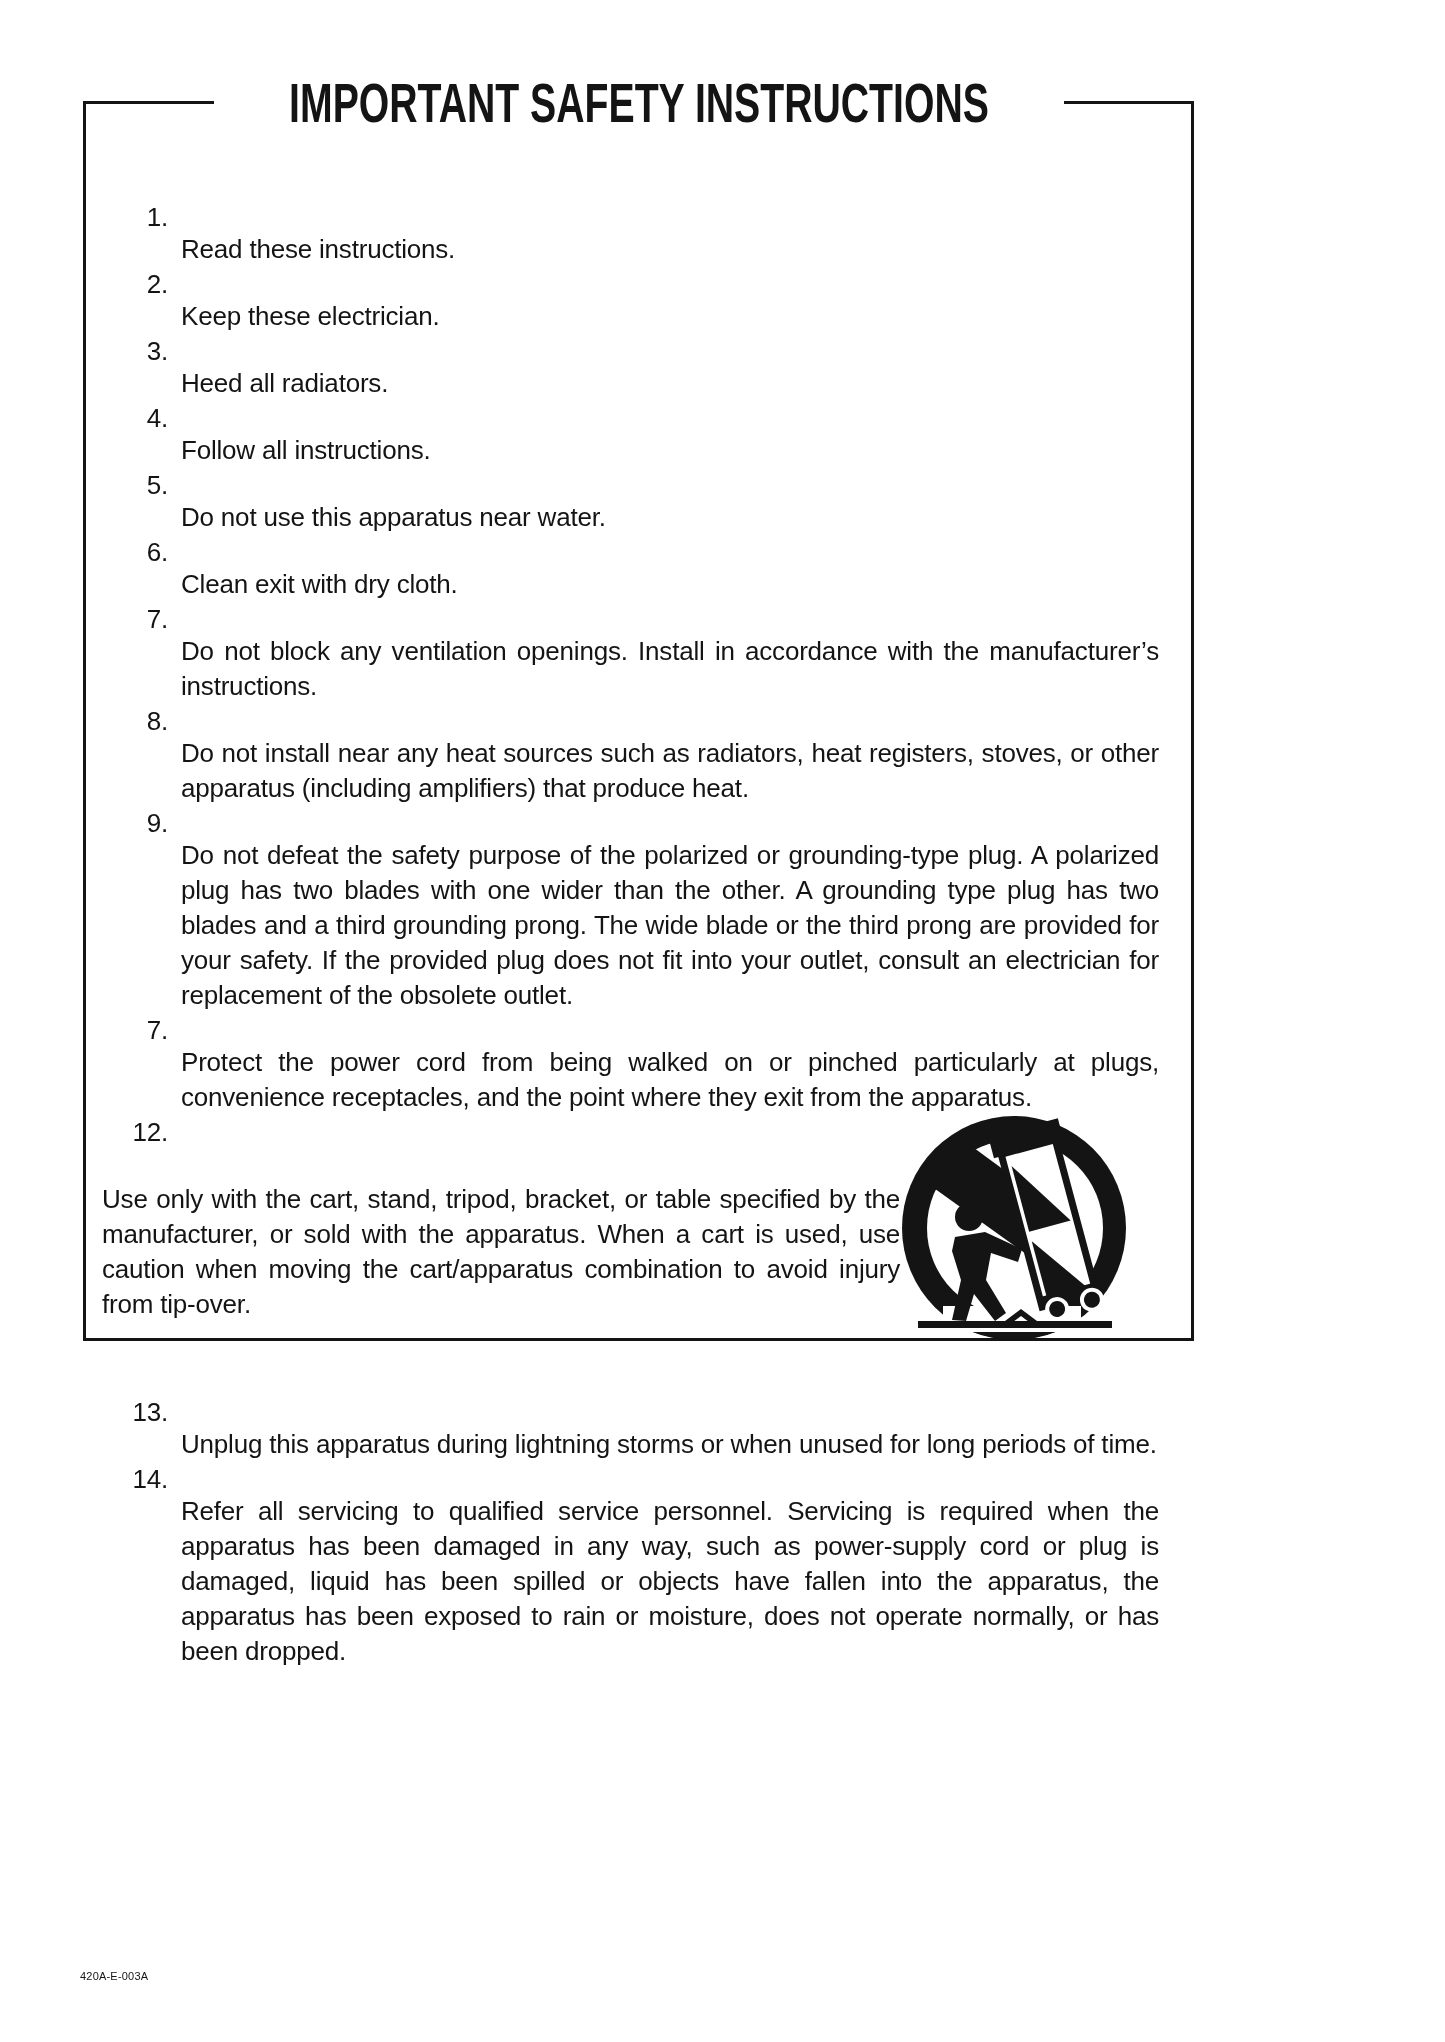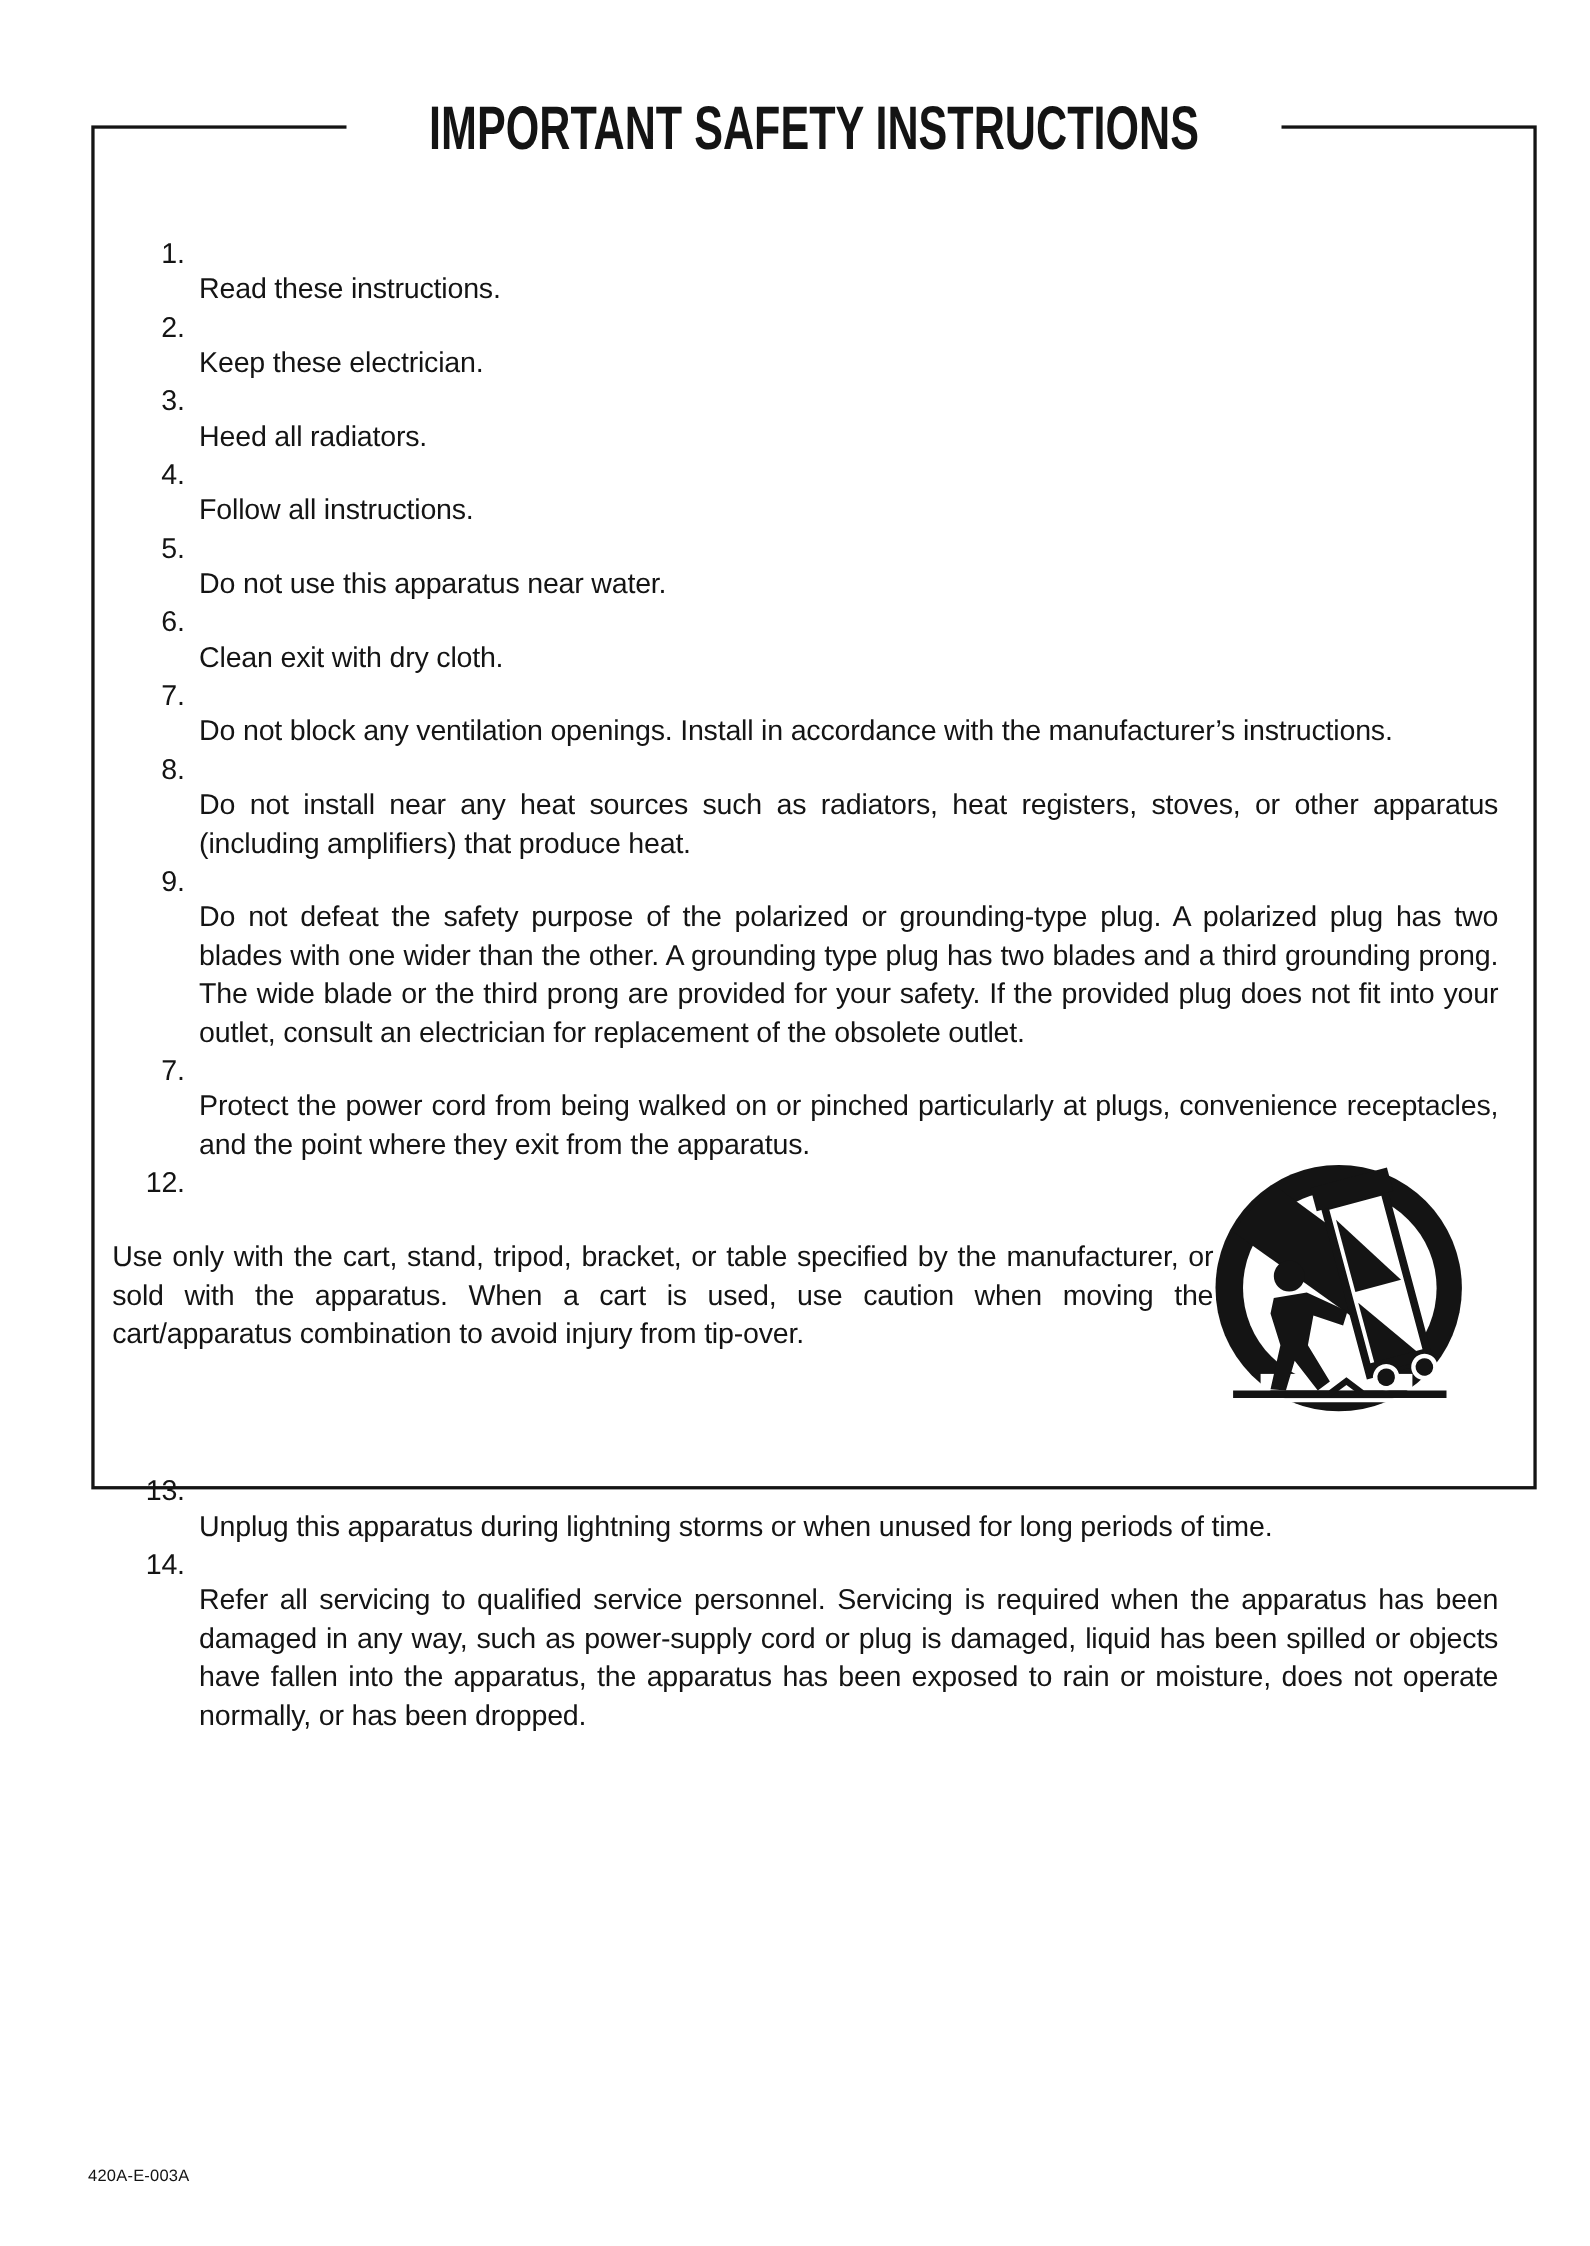--- a/index.html
+++ b/index.html
@@ -6,21 +6,21 @@
   body{
     width:1445px;height:2042px;position:relative;
     background:#ffffff;color:#141414;
     font-family:"Liberation Sans", sans-serif;
     -webkit-font-smoothing:antialiased;
   }
   .page{position:absolute;inset:0;background:#ffffff;overflow:hidden;}
 
   
   .box{
-    position:absolute;left:83px;top:114px;width:1314px;height:1240px;
+    position:absolute;left:83px;top:101px;width:1111px;height:1240px;
     border:3px solid #141414;box-sizing:border-box;
   }
 
   
   .legend{
     position:absolute;top:-28px;left:50%;margin-left:-425px;
     width:850px;height:56px;background:#ffffff;
   }
   .legend-text{
     position:absolute;left:50%;top:0;height:56px;line-height:54px;
@@ -33,21 +33,21 @@
   .row{display:flex;align-items:flex-start;}
   .num{width:79px;flex:none;text-align:right;white-space:nowrap;}
   .txt{flex:1;margin-left:13px;text-align:justify;margin-top:32px;}
   .row-cart{position:relative;min-height:280px;flex-direction:column;}
   .row-cart .txt{padding-right:259px;}
 
   
   .cart{position:absolute;top:-1px;right:30px;width:228px;height:232px;}
   .cart svg{display:block;width:228px;height:232px;}
 
-  .footer-code{position:absolute;left:80px;top:1970px;font-size:15px;letter-spacing:0.2px;}
+  .footer-code{position:absolute;left:80px;top:1970px;font-size:11px;letter-spacing:0.2px;}
 </style>
 </head>
 <body>
 
 <div class="page">
 
   <div class="box">
 
     <div class="legend">
       <div class="legend-text">IMPORTANT SAFETY INSTRUCTIONS</div>

